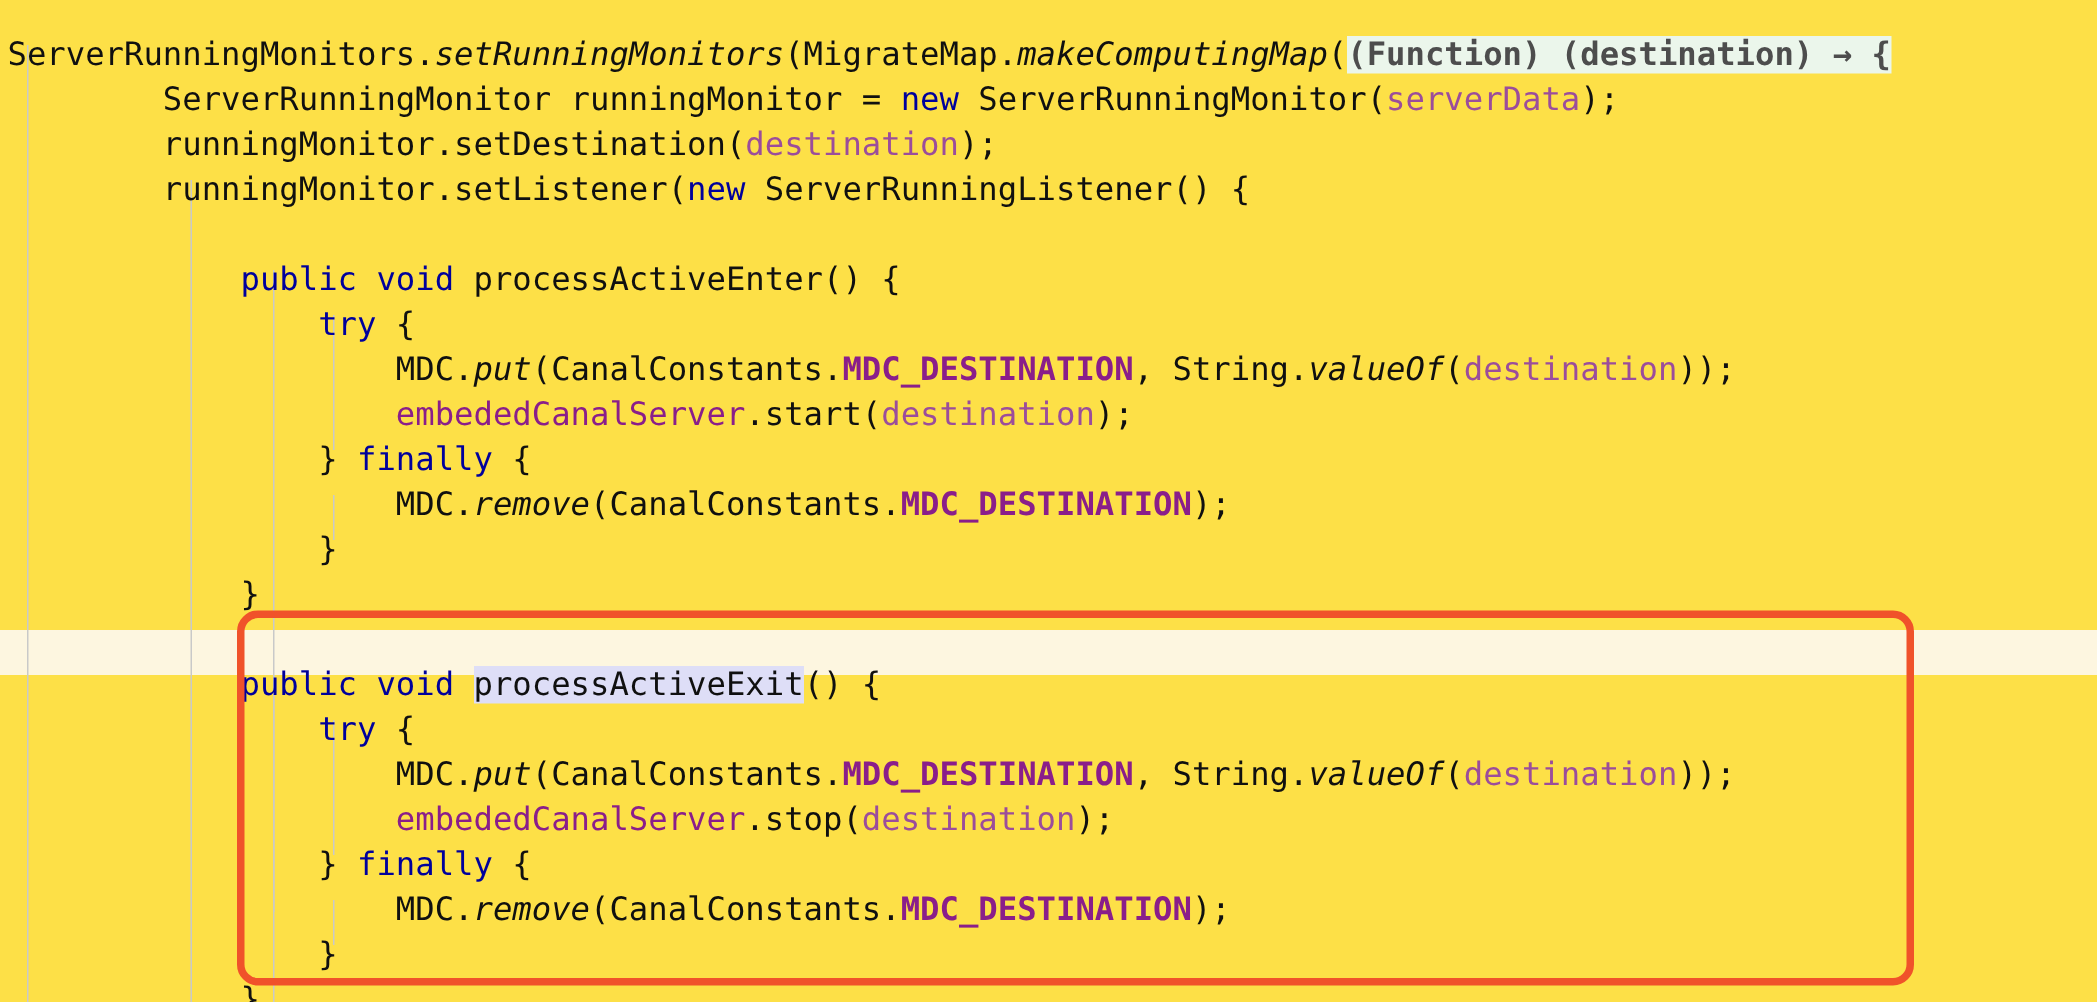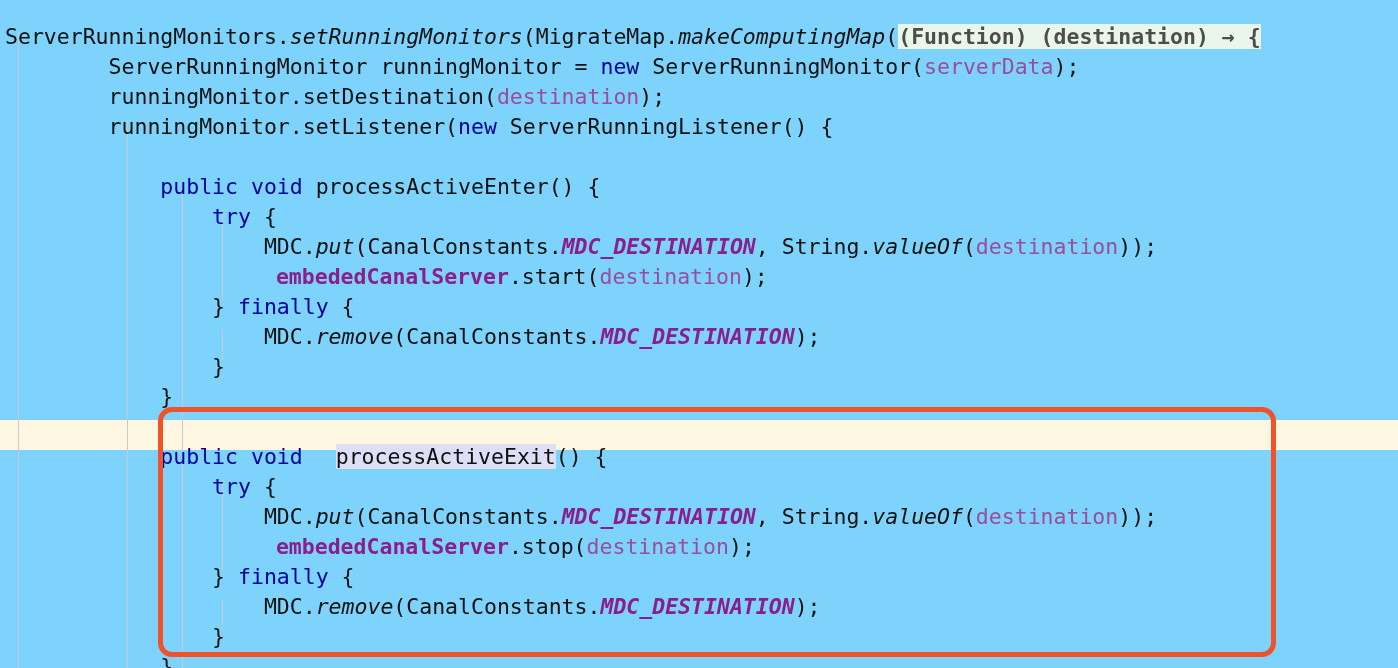--- a/index.html
+++ b/index.html
@@ -11,21 +11,21 @@
     width: 1398px;
     height: 668px;
     overflow: hidden;
     font-family: "DejaVu Sans Mono", "Liberation Mono", monospace;
   }
 
   #editor {
     position: relative;
     width: 1398px;
     height: 668px;
-    background: #7dd3fc;
+    background: #fde047;
   }
 
   
   .line-highlight {
     position: absolute;
     left: 0;
     width: 1398px;
     height: 30px;
     background: #fdf6e0;
     z-index: 1;
@@ -55,25 +55,25 @@
     display: block;
     height: 30px;
     padding-left: 5px;
     white-space: pre;
   }
 
   
   .kw       { color: #00009c; font-weight: normal; }
   .plain    { color: #101010; }
   .mcall    { color: #101010; font-style: italic; }
-  .field    { color: #8a1e8a; font-weight: bold; font-style: italic; }
-  .fieldb   { color: #8a1e8a; font-weight: bold; margin-left: 12px; }
+  .field    { color: #8a1e8a; font-weight: bold; }
+  .fieldb   { color: #8a1e8a; font-weight: normal; }
   .param    { color: #9b4d9b; }
   .lambda   { color: #4d4d4d; font-weight: bold; background: #ebf6eb; }
-  .ident-hl { background: #dedef7; margin-left: 20px; }
+  .ident-hl { background: #dedef7; }
 
   
   .annot-box {
     position: absolute;
     box-sizing: border-box;
     border: 5px solid #f0522a;
     border-radius: 14px;
     z-index: 6;
     pointer-events: none;
     background: transparent;

